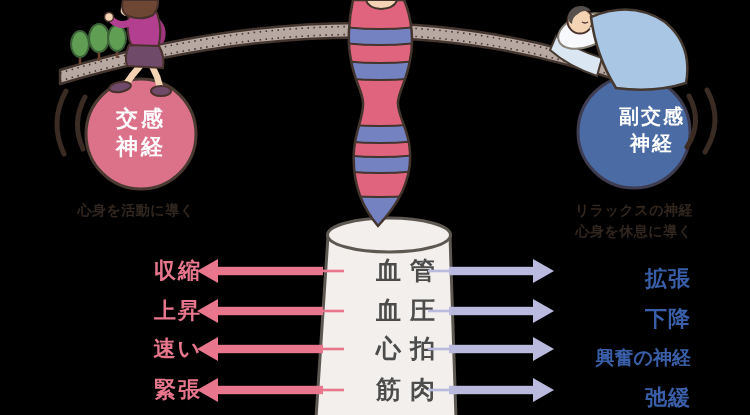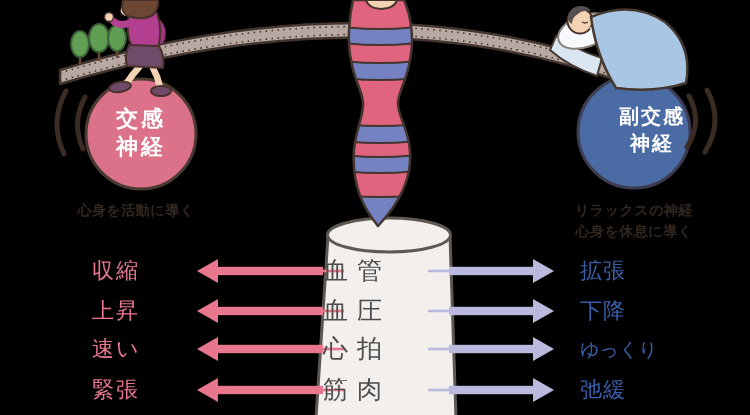--- a/index.html
+++ b/index.html
@@ -8,24 +8,24 @@
   .stage svg.art{position:absolute;left:0;top:0;}
   .overlay{position:absolute;z-index:5;}
   .circle-label{color:#fff;font-weight:bold;text-align:center;}
   .left-circle-label{left:81px;top:105px;width:120px;font-size:22px;line-height:28px;letter-spacing:3px;}
   .right-circle-label{left:592px;top:103px;width:120px;font-size:20px;line-height:27px;letter-spacing:2px;}
   .caption{width:220px;text-align:center;font-size:14px;font-weight:bold;color:var(--caption_text);line-height:21px;letter-spacing:.5px;}
   .left-caption{left:26px;top:200px;}
   .right-caption{left:524px;top:200px;}
   .row{position:absolute;left:0;width:750px;height:0;z-index:6;}
   .r1{top:271px}.r2{top:311px}.r3{top:349px}.r4{top:390px}
-  .row>div{position:absolute;top:-15px;height:30px;line-height:30px;font-weight:normal;text-align:left;white-space:nowrap;}
+  .row>div{position:absolute;top:-15px;height:30px;line-height:30px;font-weight:bold;text-align:right;white-space:nowrap;}
   .left-effect{left:92px;width:110px;font-size:22px;color:var(--left_accent);letter-spacing:2px;}
   .item-label{left:314px;width:130px;font-size:25px;color:var(--item_text);letter-spacing:9px;padding-left:9px;box-sizing:border-box;}
-  .right-effect{left:580px;width:125px;font-size:22px;color:var(--right_text);letter-spacing:1px;}
+  .right-effect{left:566px;width:125px;font-size:22px;color:var(--right_text);letter-spacing:1px;margin-top:8px;}
   .r3 .right-effect{font-size:19px;letter-spacing:0;}
   .arrow{position:absolute;top:-13px;height:26px;}
   .arrow-left{left:196px;width:148px;}
   .arrow-right{left:428px;width:127px;}
 </style>
 </head>
 <body>
 
 <div class="stage">
 
@@ -174,21 +174,21 @@
         </g>
     </svg>
     <div class="item-label">心拍</div>
     <svg class="arrow arrow-right" viewBox="0 0 127 26">
       <g style="fill:var(--right_arrow)">
           <rect x="0" y="11.7" width="24" height="2.6"></rect>
           <rect x="21" y="8.8" width="86" height="8.4"></rect>
           <polygon points="105,1 105,25 126,13"></polygon>
         </g>
     </svg>
-    <div class="right-effect">ゆっくり</div>
+    <div class="right-effect">興奮の神経</div>
   </div>
 
   <div class="row r4">
     <div class="left-effect">緊張</div>
     <svg class="arrow arrow-left" viewBox="0 0 148 26">
       <g style="fill:var(--left_accent)">
           <rect x="124" y="11.7" width="24" height="2.6"></rect>
           <rect x="20" y="8.8" width="107" height="8.4"></rect>
           <polygon points="22,1 22,25 1,13"></polygon>
         </g>

